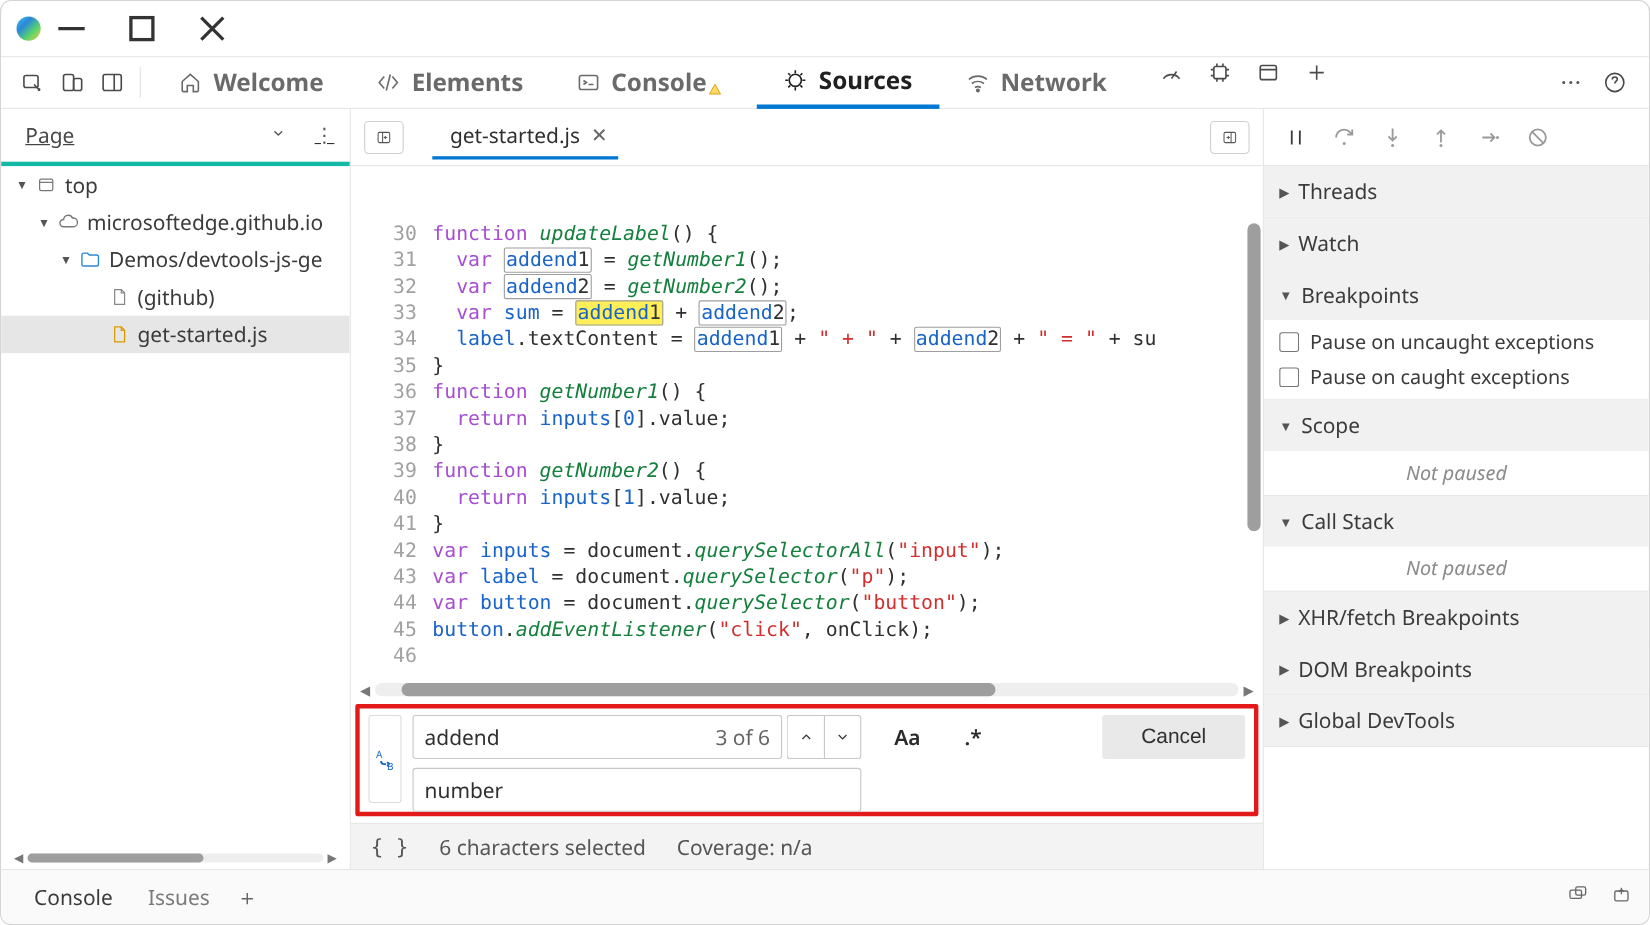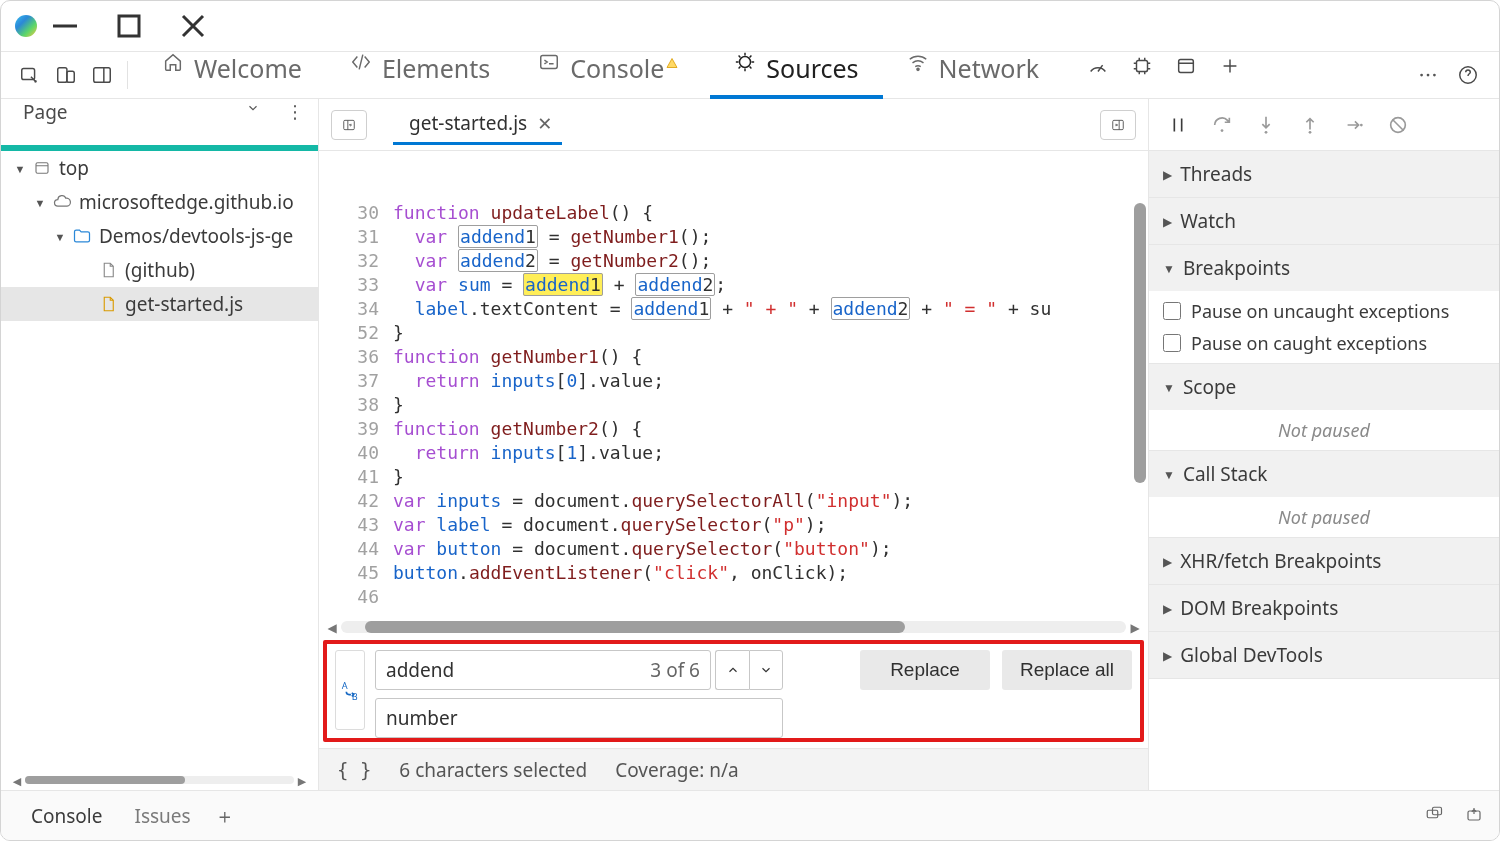--- a/index.html
+++ b/index.html
@@ -14,33 +14,33 @@
   .titlebar .win-buttons { display:flex; gap:32px; margin-right:20px;}
   .titlebar .win-buttons span { width:32px;height:32px;display:flex;align-items:center;justify-content:center;font-size:14px;color:#555;}
 
   
   .top-toolbar { height:48px;border-top:1px solid #e6e6e6;border-bottom:1px solid #e6e6e6;display:flex;align-items:center;padding:0 4px;background:#fff;}
   .top-toolbar .tb-left { display:flex;align-items:center;gap:6px;padding-left:10px;}
   .top-toolbar .tb-icon { width:30px;height:30px;display:flex;align-items:center;justify-content:center;color:#4a4a4a;}
   .top-toolbar .tb-icon svg { width:22px;height:22px;stroke:#4a4a4a;fill:none;stroke-width:1.6;}
   .divider-v { width:1px;height:28px;background:#e2e2e2;margin:0 10px;}
   .tabs { display:flex;align-items:stretch;height:48px;flex:1;}
-  .tab { display:flex;gap:10px;padding:0 24px;color:#6a6a6a;font-size:25px;position:relative;cursor:pointer;}
+  .tab { display:flex;align-items:center;gap:10px;padding:0 24px;color:#6a6a6a;font-size:22px;position:relative;cursor:pointer;font-weight:bold;}
   .tab svg { width:22px;height:22px;stroke:#6a6a6a;fill:none;stroke-width:1.6;}
   .tab.active { color:#202020;border-bottom:4px solid #0078d4;}
   .tab.active svg { stroke:#202020;}
   .tb-right { display:flex;align-items:center;gap:10px;margin-left:auto;padding-right:12px;}
   .tb-right .tb-icon svg { width:22px;height:22px;}
 
   
   .main { flex:1;display:flex;min-height:0;}
   
   
   .page-pane { width:318px;border-right:1px solid #e6e6e6;display:flex;flex-direction:column;overflow:hidden;}
-  .page-pane-header { height:52px;display:flex;align-items:flex-start;padding:0 10px 0 22px;border-bottom:6px solid #14b8a6;}
+  .page-pane-header { height:52px;display:flex;align-items:center;padding:0 10px 0 22px;border-bottom:4px solid #14b8a6;text-decoration:underline;}
   .page-pane-header .title { font-size:19px;color:#4a4a4a;}
   .page-pane-header .spacer { flex:1;}
   .page-pane-header .chev { color:#666;}
   .page-pane-header .menu { width:26px;text-align:center;color:#555;font-size:18px;}
   .tree { flex:1;overflow:hidden;font-size:19px;color:#3b3b3b;}
   .tree .row { display:flex;align-items:center;height:34px;}
   .tree .arrow { width:14px;display:inline-flex;justify-content:center;color:#555;font-size:11px;}
   .tree .ico { width:22px;height:22px;margin:0 6px 0 4px;display:inline-flex;align-items:center;justify-content:center;}
   .tree .lbl { white-space:nowrap; overflow:hidden;text-overflow:ellipsis;}
   .tree .sel { background:#e6e6e6;}
@@ -54,21 +54,21 @@
   .file-tabs { height:52px;display:flex;align-items:center;border-bottom:1px solid #e6e6e6;padding:0 6px;}
   .file-tabs .nav-btn { width:36px;height:30px;border:1px solid #cfcfcf;border-radius:4px;display:flex;align-items:center;justify-content:center;margin:0 6px;color:#555;font-size:14px;}
   .file-tab { display:flex;align-items:center;gap:10px;height:40px;padding:0 10px 0 16px;font-size:19px;color:#303030;border-bottom:3px solid #0078d4;margin-left:20px;}
   .file-tab .close { color:#666;font-size:18px;}
   .file-tabs .spacer { flex:1;}
   
   .editor-wrap { flex:1;display:flex;min-height:0;position:relative;margin-top:48px;}
   .gutter { width:74px;background:#fff;text-align:right;padding:2px 14px 0 0;font-family:Menlo,Consolas,monospace;font-size:18px;color:#a1a1a1;line-height:24px;}
   .code { flex:1;font-family:Menlo,Consolas,monospace;font-size:18px;line-height:24px;white-space:pre;padding-top:2px;overflow:hidden;position:relative;}
   .code .kw { color:#a64ed1;}
-  .code .fn { color:#7f1d1d;}
+  .code .fn { color:#15803d;font-style:italic;}
   .code .var { color:#1864c9;}
   .code .str { color:#d12f2f;}
   .code .num { color:#1864c9;}
   .code .box { border:1px solid #9e9e9e;padding:0 1px;border-radius:2px;}
   .code .hit { background:#ffee58;}
   .editor-vscroll { position:absolute;right:0;top:0;bottom:0;width:16px;}
   .editor-vscroll .vthumb { position:absolute;right:2px;top:4px;width:12px;height:280px;background:#9e9e9e;border-radius:6px;}
   .editor-hscroll { height:18px;display:flex;align-items:center;padding:0 4px;}
   .editor-hscroll .arrow { width:18px;text-align:center;color:#777;font-size:12px;}
   .editor-hscroll .track { flex:1;height:12px;background:#eee;border-radius:6px;position:relative;}
@@ -336,21 +336,21 @@
         </div>
       </div>
 
       <div class="editor-wrap">
         <div class="gutter">
           <div>30</div>
             <div>31</div>
             <div>32</div>
             <div>33</div>
             <div>34</div>
-            <div>52</div>
+            <div>35</div>
             <div>36</div>
             <div>37</div>
             <div>38</div>
             <div>39</div>
             <div>40</div>
             <div>41</div>
             <div>42</div>
             <div>43</div>
             <div>44</div>
             <div>45</div>
@@ -399,23 +399,27 @@
               </div>
             </div>
           </div>
           <div class="find-row">
             <div class="find-input" style="flex:1">
               <span>number</span>
             </div>
           </div>
         </div>
         <div style="display:flex;flex-direction:column;flex:1;gap:8px">
-          <div style="display:flex;align-items:center;height:40px;justify-content:flex-end;gap:12px">
-            <button class="actbtn">Replace</button>
-            <button class="actbtn">Replace all</button>
+          <div style="display:flex;align-items:center;height:40px">
+            <div class="options">
+              <span>Aa</span>
+              <span>.*</span>
+            </div>
+            <div style="flex:1"></div>
+            <button class="actbtn">Cancel</button>
           </div>
         </div>
       </div>
 
       <div class="statusbar">
         <span class="braces">{ }</span>
         <span>6 characters selected</span>
         <span>Coverage: n/a</span>
       </div>
     </div>

